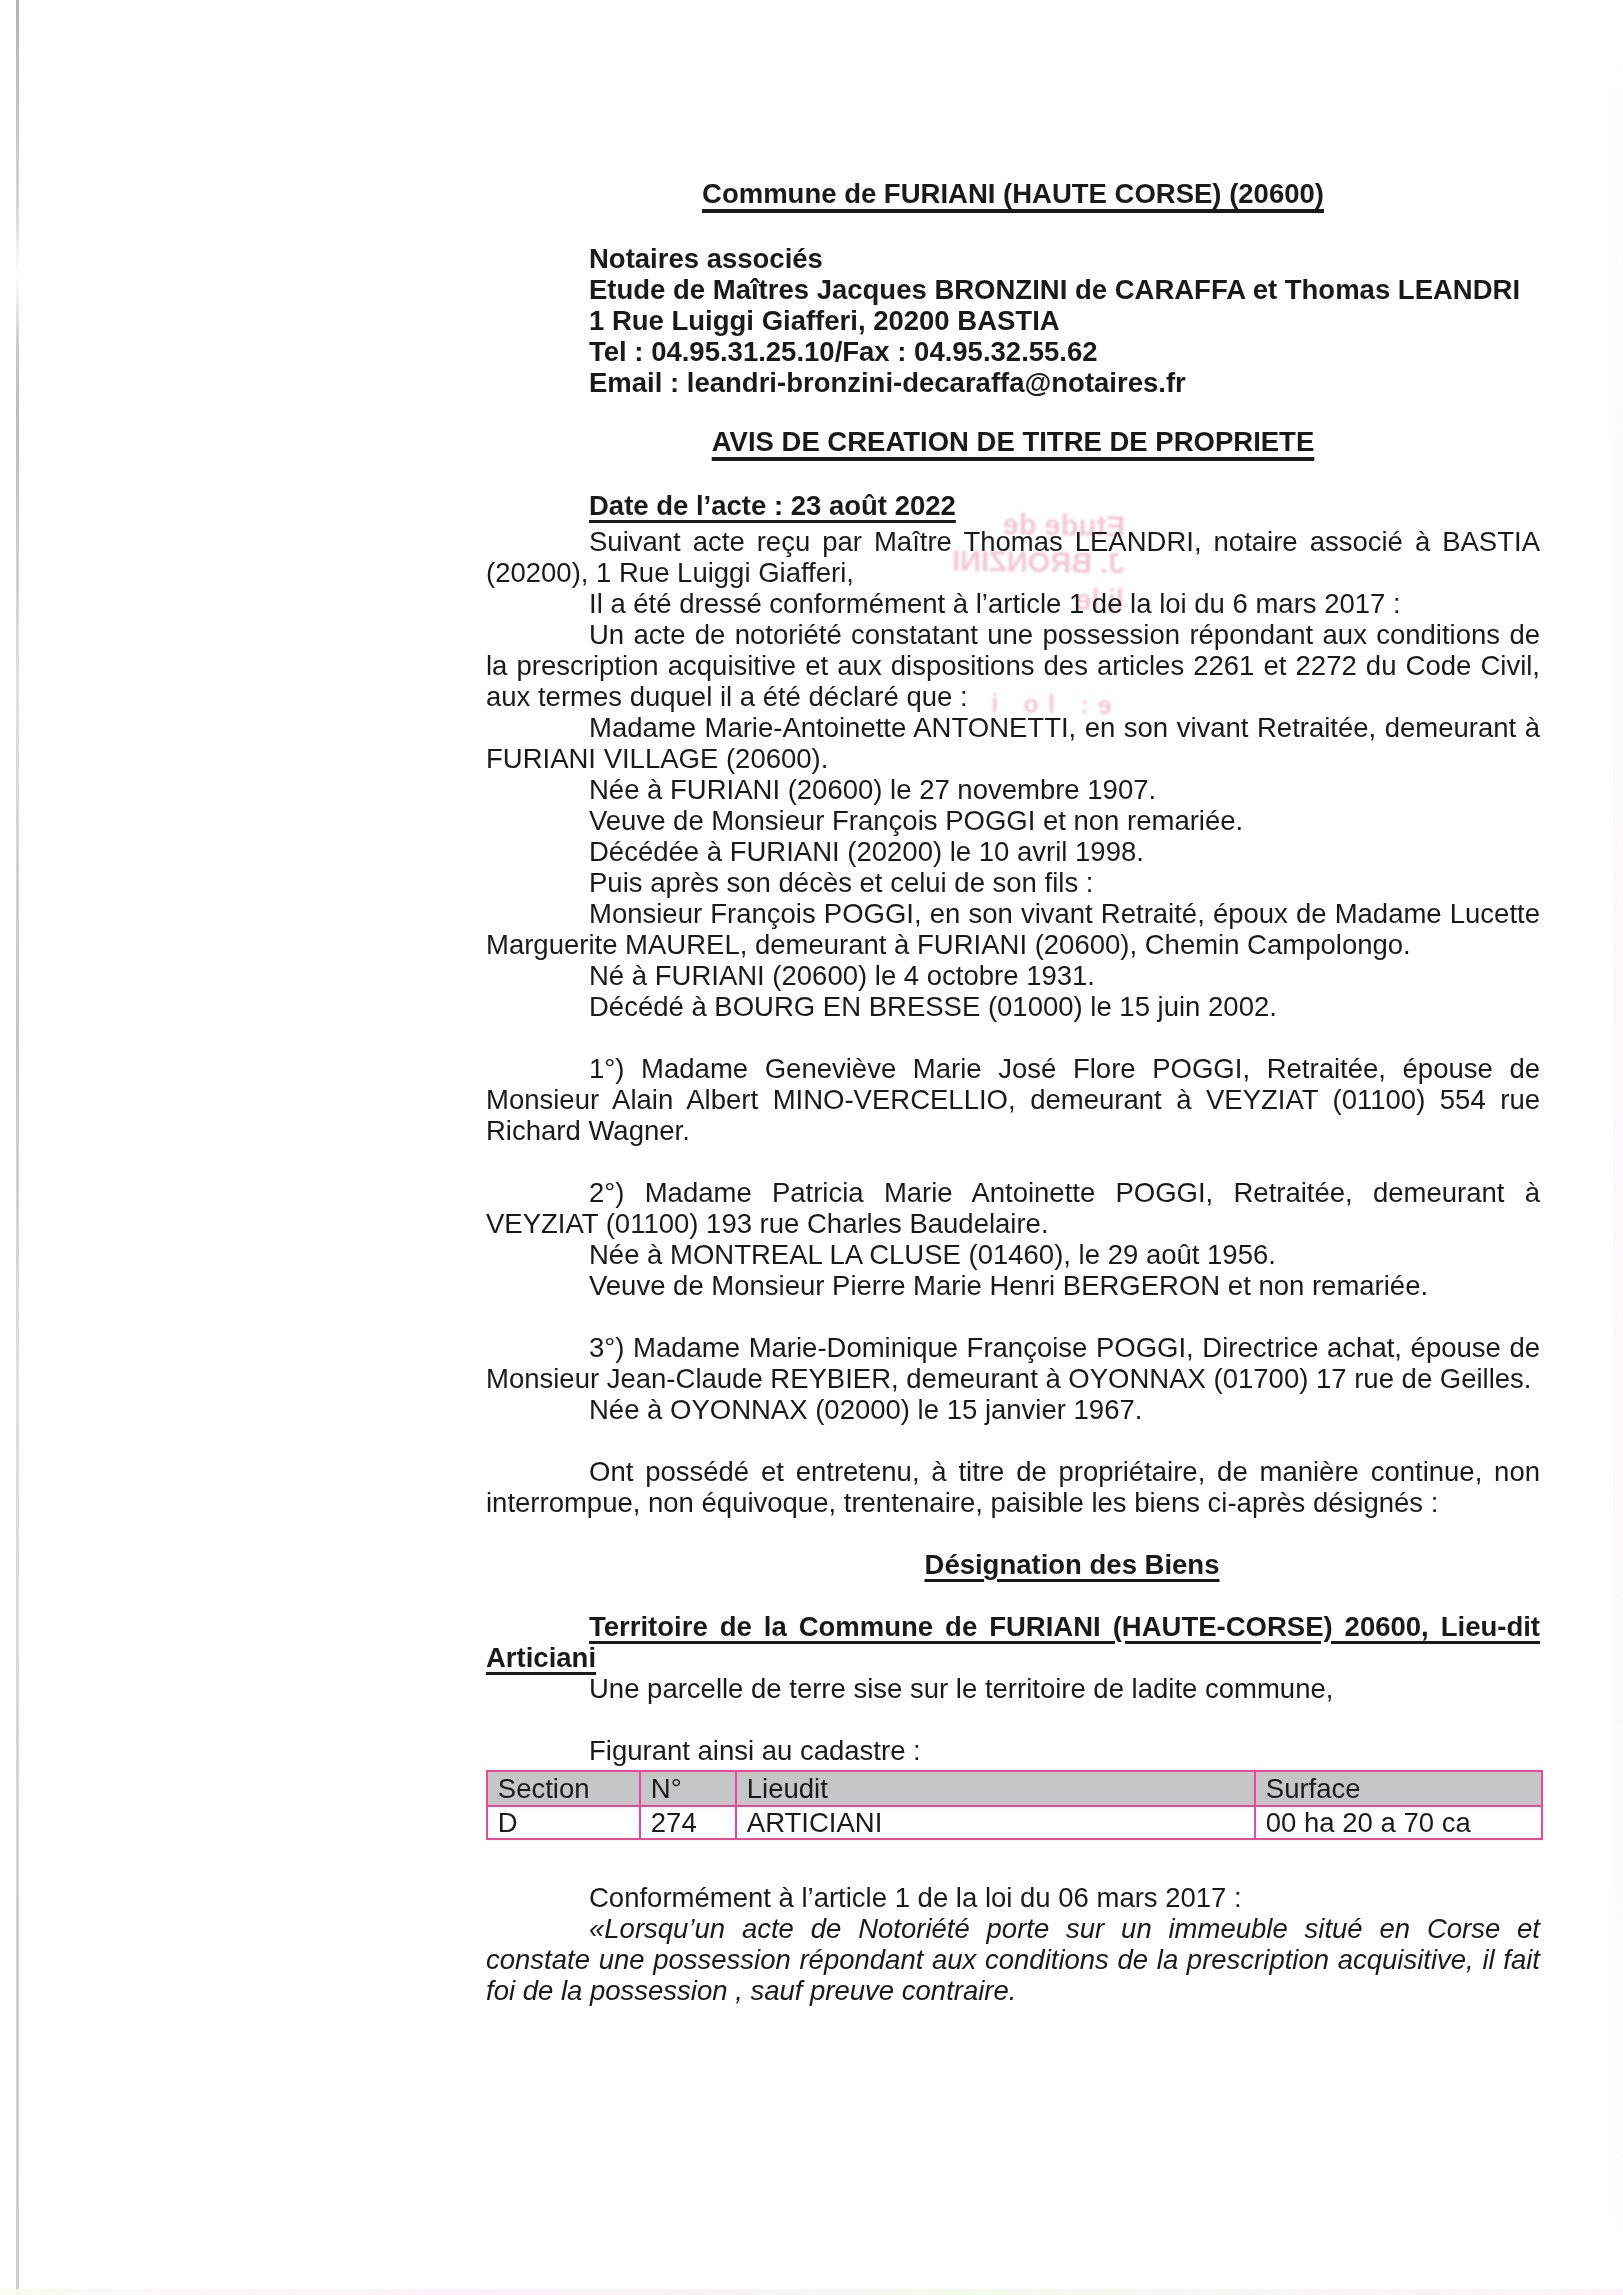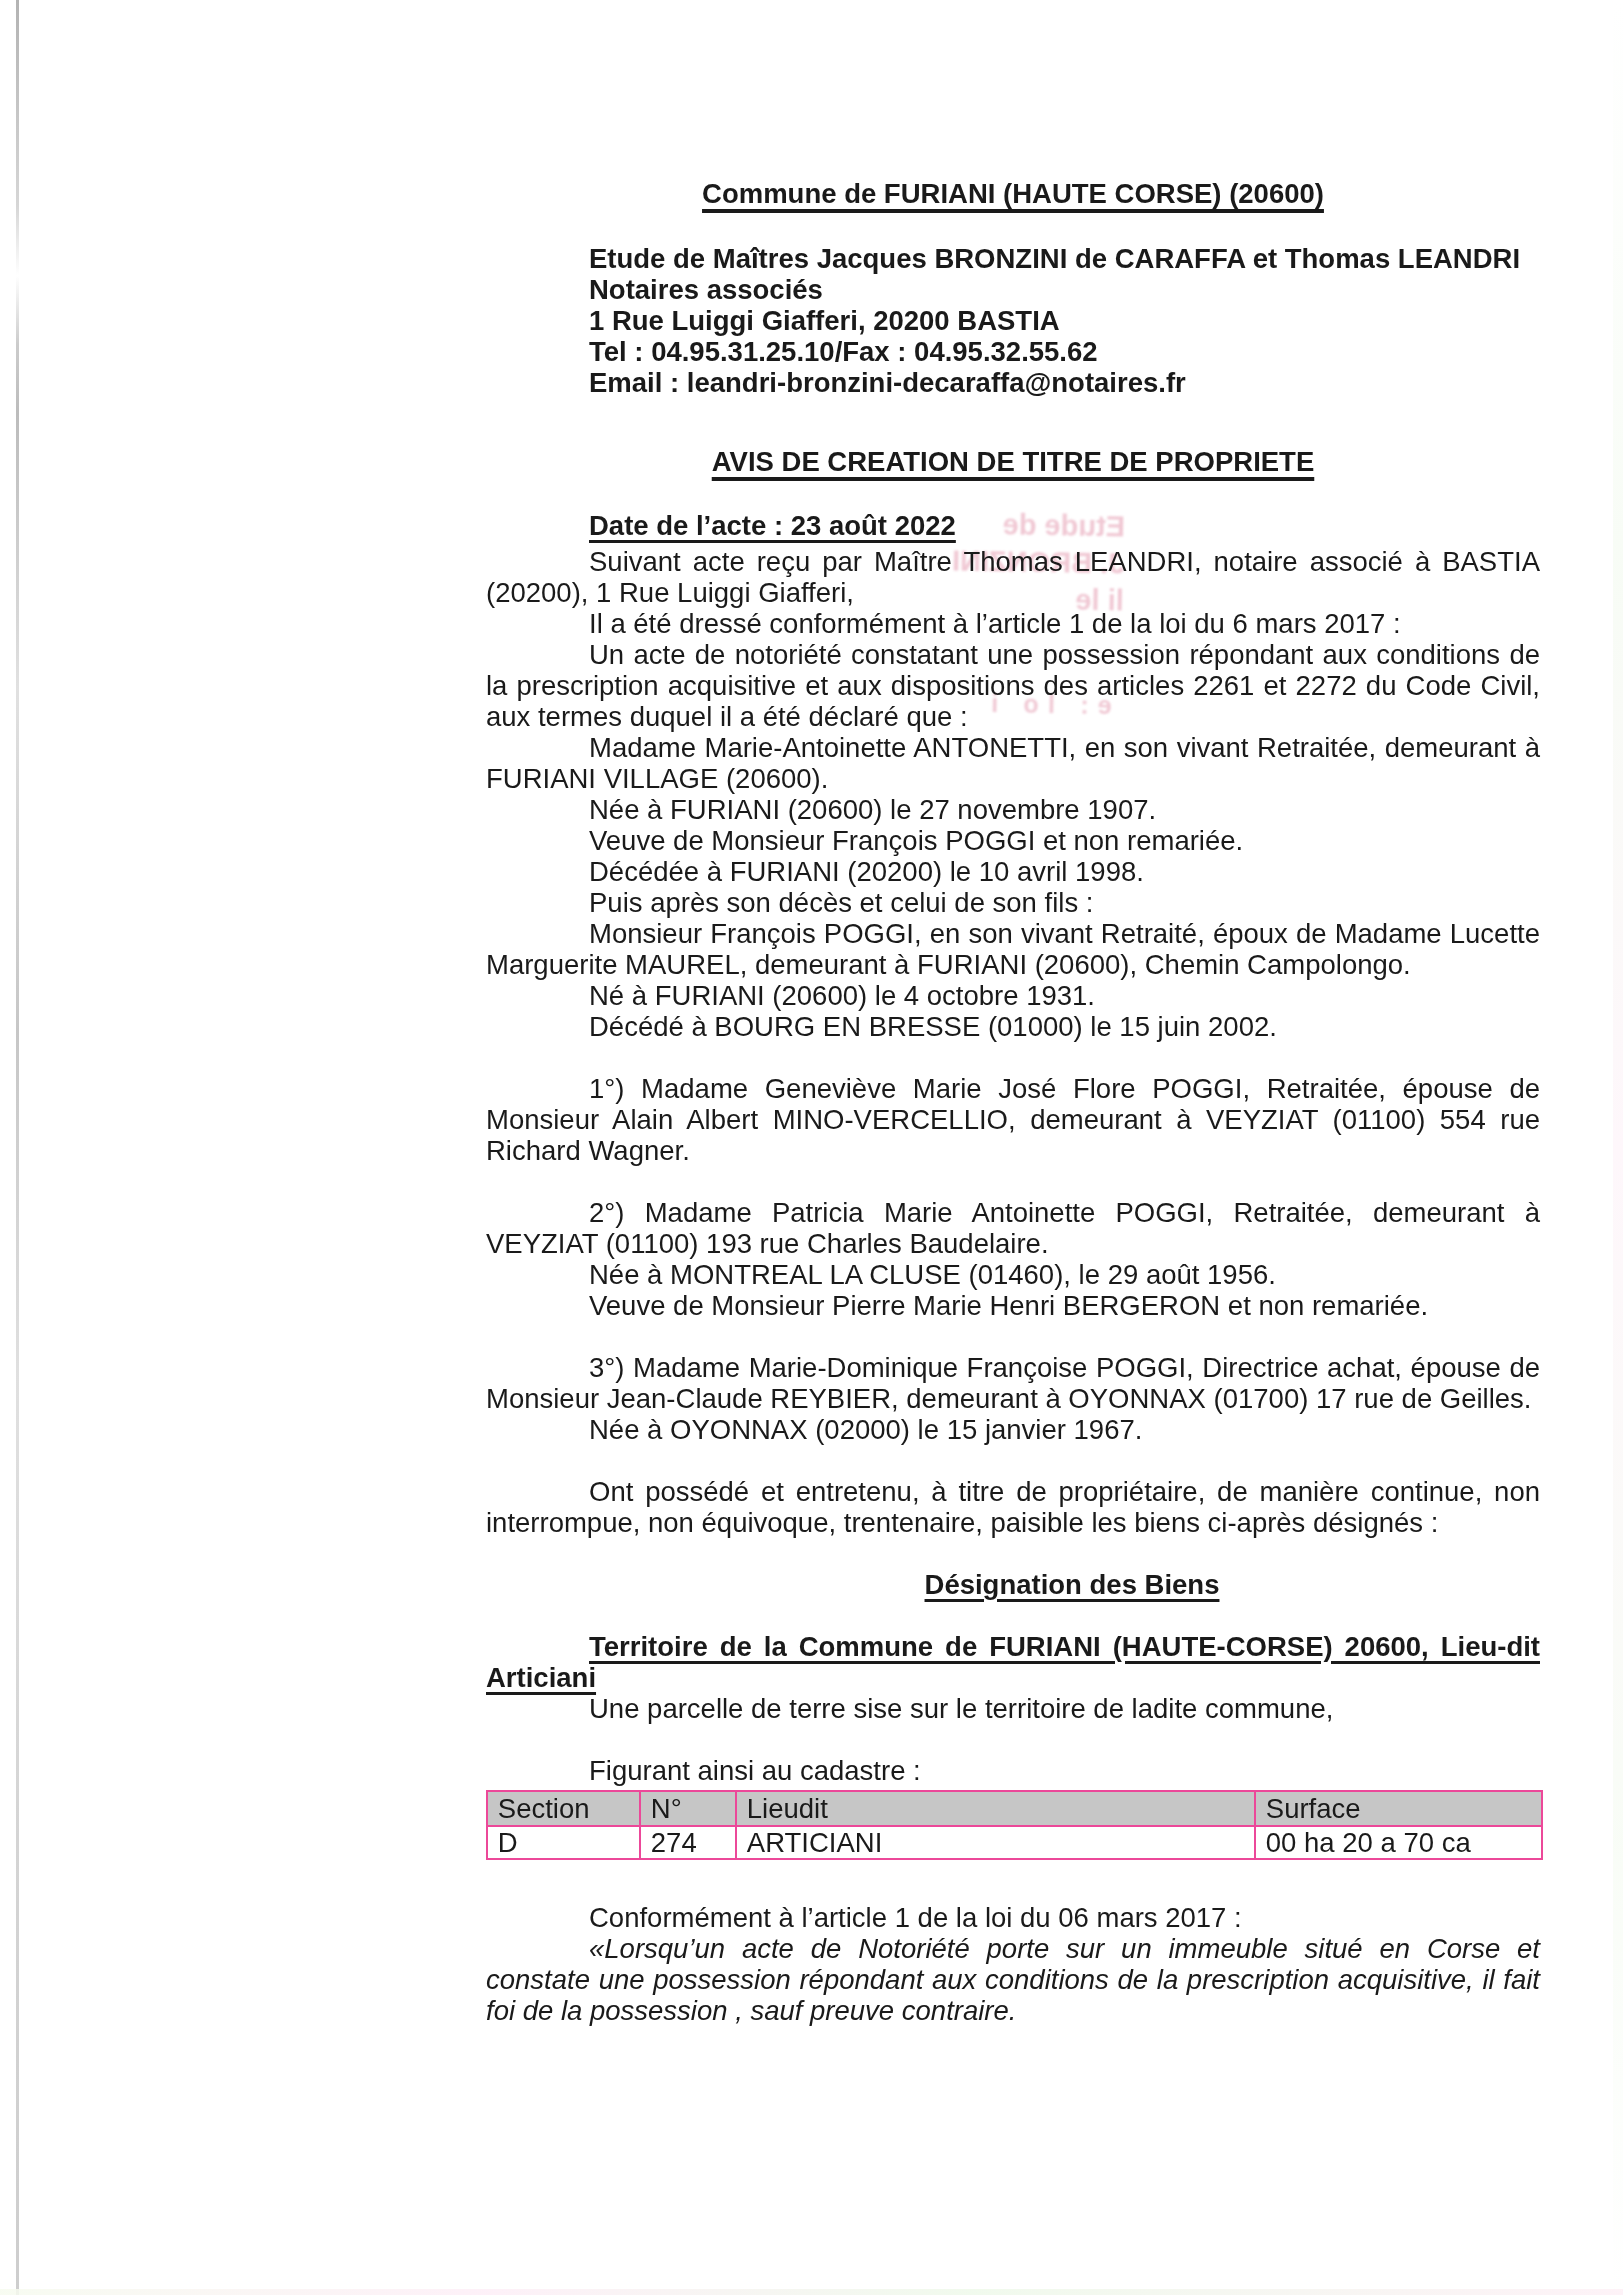--- a/index.html
+++ b/index.html
@@ -82,28 +82,28 @@
   </div>
   <div class="stamp stamp-b">
     <div>e: lo   i</div>
   </div>
 
   <div class="content">
 
     <div class="ln b ctr" style="margin-top:178px;"><span class="u-thick">Commune de FURIANI (HAUTE CORSE) (20600)</span></div>
 
     <div style="margin-top:34px;margin-left:103px;">
+      <div class="ln b">Notaires associés</div>
       <div class="ln b">Etude de Maîtres Jacques BRONZINI de CARAFFA et Thomas LEANDRI</div>
-      <div class="ln b">Notaires associés</div>
       <div class="ln b">1 Rue Luiggi Giafferi, 20200 BASTIA</div>
       <div class="ln b">Tel : 04.95.31.25.10/Fax : 04.95.32.55.62</div>
       <div class="ln b">Email : leandri-bronzini-decaraffa@notaires.fr</div>
     </div>
 
-    <div class="ln b ctr" style="margin-top:48px;"><span class="u-thick">AVIS DE CREATION DE TITRE DE PROPRIETE</span></div>
+    <div class="ln b ctr" style="margin-top:28px;"><span class="u-thick">AVIS DE CREATION DE TITRE DE PROPRIETE</span></div>
 
     <div class="ln b ind" style="margin-top:33px;"><span class="u">Date de l’acte : 23 août 2022</span></div>
 
     <div style="margin-top:4.6px;">
       <div class="ln ind j">Suivant acte reçu par Maître Thomas LEANDRI, notaire associé à BASTIA</div>
       <div class="ln">(20200), 1 Rue Luiggi Giafferi,</div>
     </div>
 
     <div class="ln ind">Il a été dressé conformément à l’article 1 de la loi du 6 mars 2017 :</div>
 

